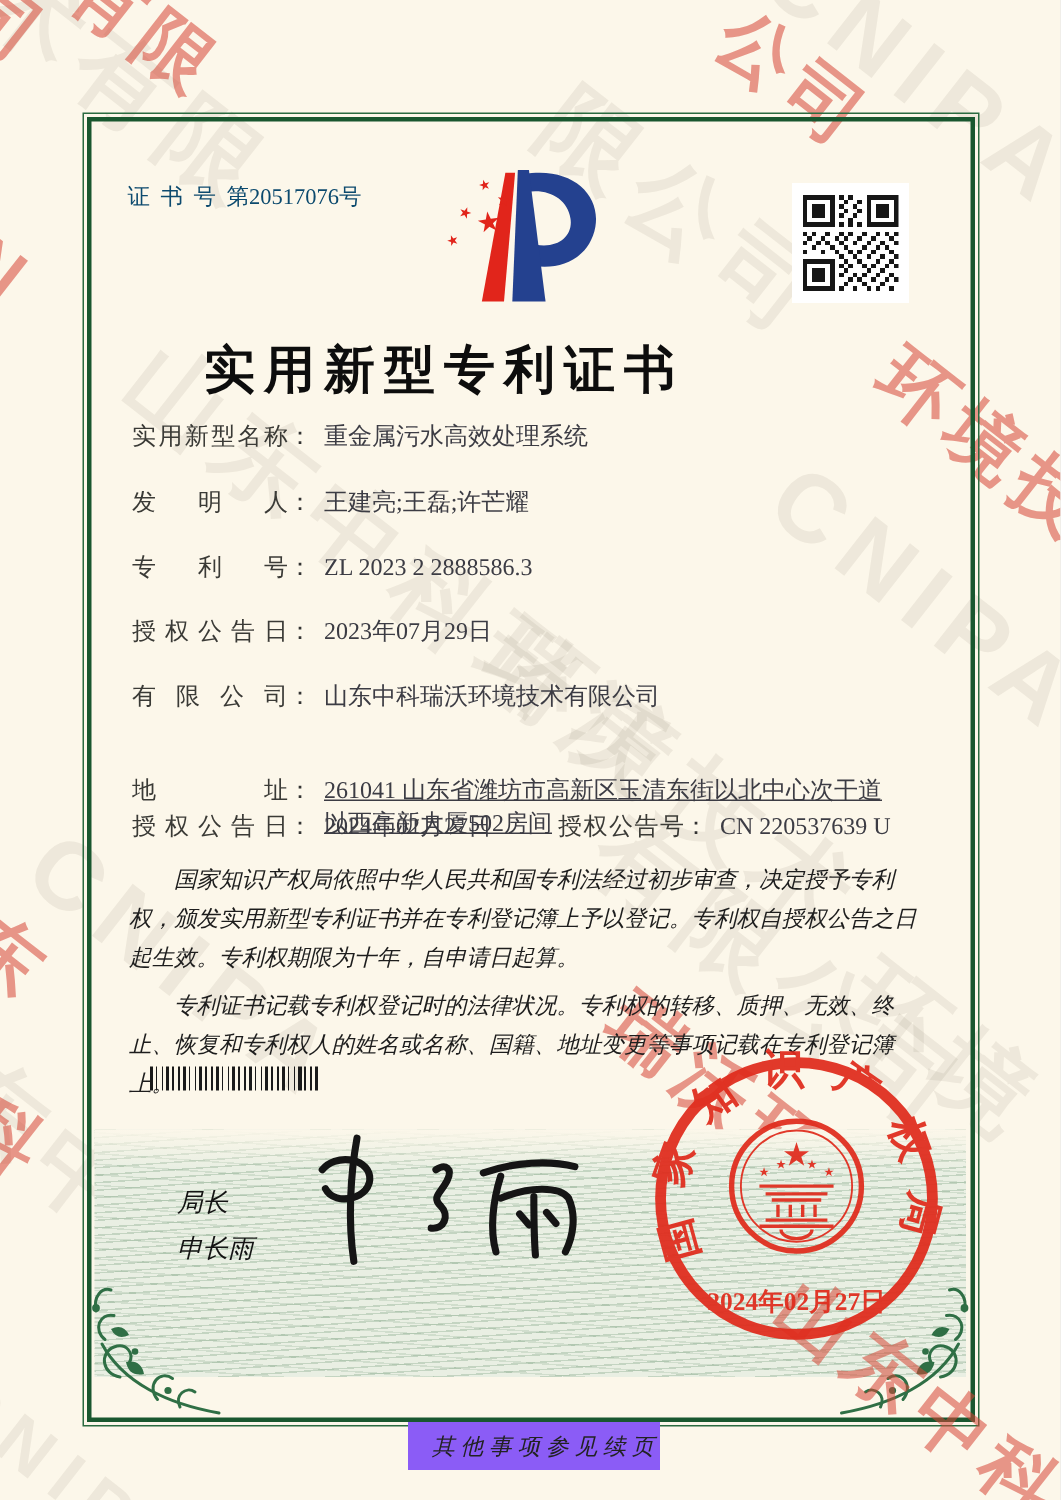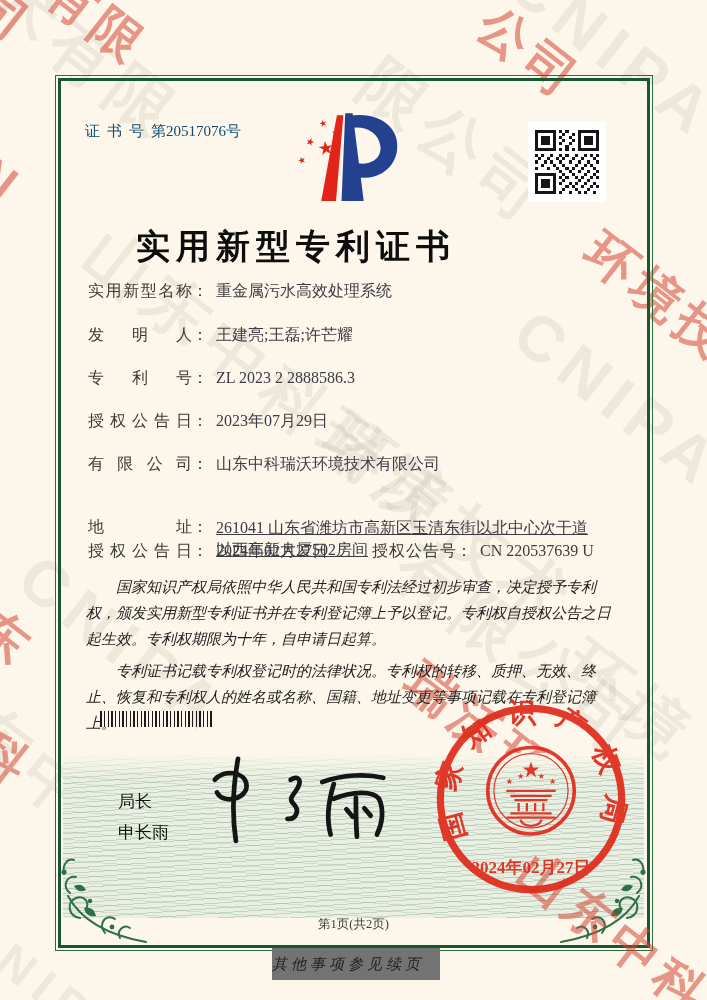--- a/index.html
+++ b/index.html
@@ -41,28 +41,28 @@
     background:repeating-linear-gradient(90deg,#1a1a1a 0 2px,transparent 2px 4px,#1a1a1a 4px 5px,transparent 5px 8px,#1a1a1a 8px 9px,transparent 9px 11px);}
   
   .band{position:absolute;left:63px;top:753px;width:581px;height:165px;z-index:1;
     background:
       repeating-linear-gradient(176deg,rgba(109,150,115,0.30) 0 1px,transparent 1px 5px),
       repeating-linear-gradient(184deg,rgba(109,150,115,0.20) 0 1px,transparent 1px 7px),
       #e9efe3;}
   .band::after{content:"";position:absolute;left:0;top:0;right:0;height:26px;
     background:linear-gradient(180deg,#fcf7ea,rgba(252,247,234,0));}
   .official{position:absolute;left:118px;top:786px;z-index:2;
-    font-family:"Liberation Sans",sans-serif;font-size:17px;color:#141414;line-height:31px;}
+    font-family:"Liberation Sans",sans-serif;font-size:17px;color:#141414;line-height:31px;font-style:italic;}
   .sig{position:absolute;left:198px;top:748px;z-index:4;}
   .seal{position:absolute;left:428px;top:696px;z-index:5;opacity:0.93;}
   .ornament{position:absolute;z-index:2;}
   .pageno{position:absolute;left:0;top:916px;width:707px;text-align:center;font-size:12.5px;
           color:#3a3a3a;z-index:2;}
-  .note-strip{position:absolute;left:272px;top:948px;width:168px;height:32px;background:#737373;
-              z-index:2;display:flex;align-items:center;justify-content:flex-start;}
+  .note-strip{position:absolute;left:272px;top:948px;width:168px;height:32px;background:#8b5cf6;
+              z-index:2;display:flex;align-items:center;justify-content:flex-end;}
   .note{font-size:15px;letter-spacing:4px;font-style:italic;color:#222;}
 </style>
 </head>
 <body>
 
 <div class="page">
 
   <div class="wm wm-gray" style="left:25px;top:-45px">术有限</div>
   <div class="wm wm-gray" style="left:540px;top:-55px">CNIPA</div>
   <div class="wm wm-gray" style="left:395px;top:40px">限公司</div>
@@ -255,19 +255,18 @@
     </g>
     <g fill="#2f6f45">
       <circle cx="14" cy="34" r="2.6"></circle>
         <circle cx="40" cy="63" r="2.2"></circle>
         <circle cx="62" cy="89" r="2.4"></circle>
       <path d="M34,70 q10,-2 12,8 q-10,2 -12,-8"></path>
       <path d="M24,48 q8,-4 12,4 q-8,4 -12,-4"></path>
     </g>
   </svg>
 
-  <div class="pageno">第1页(共2页)</div>
 
   <div class="note-strip">
     <span class="note">其他事项参见续页</span>
   </div>
 
 </div>
 
 </body></html>

